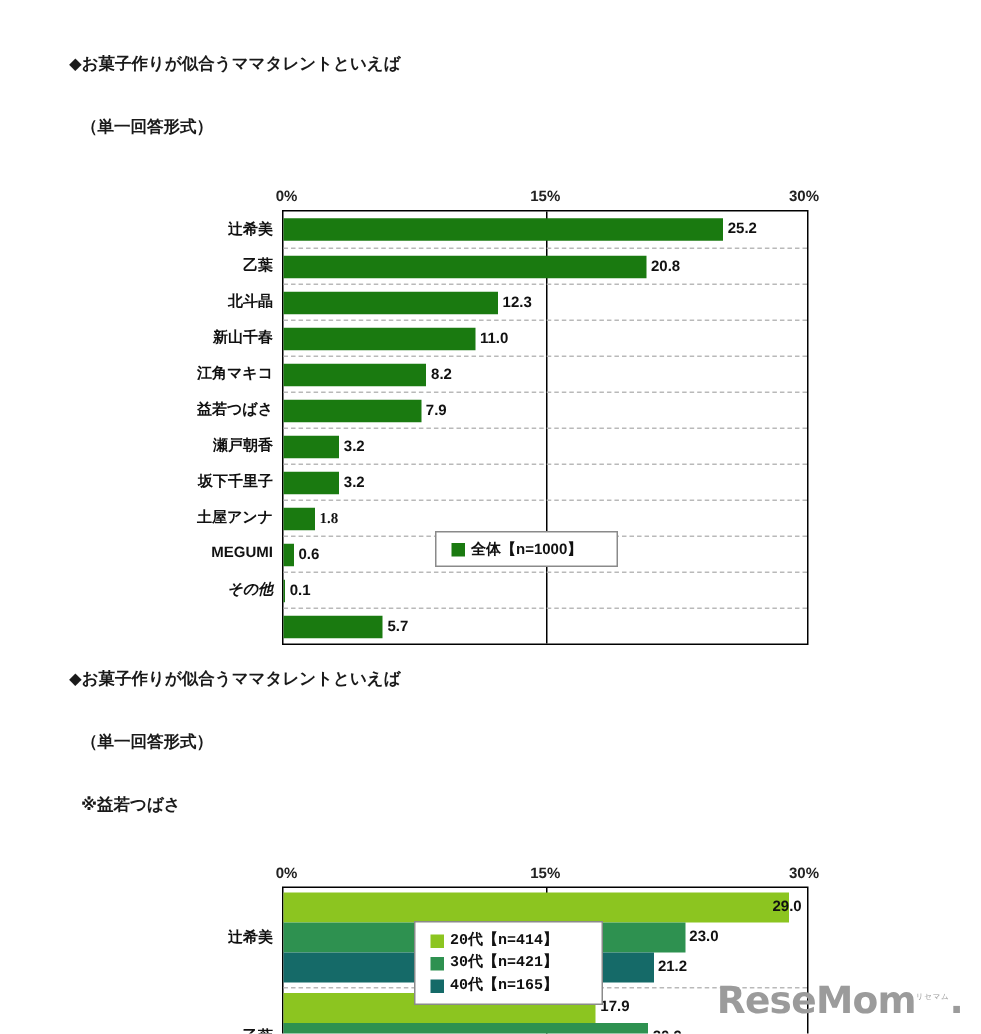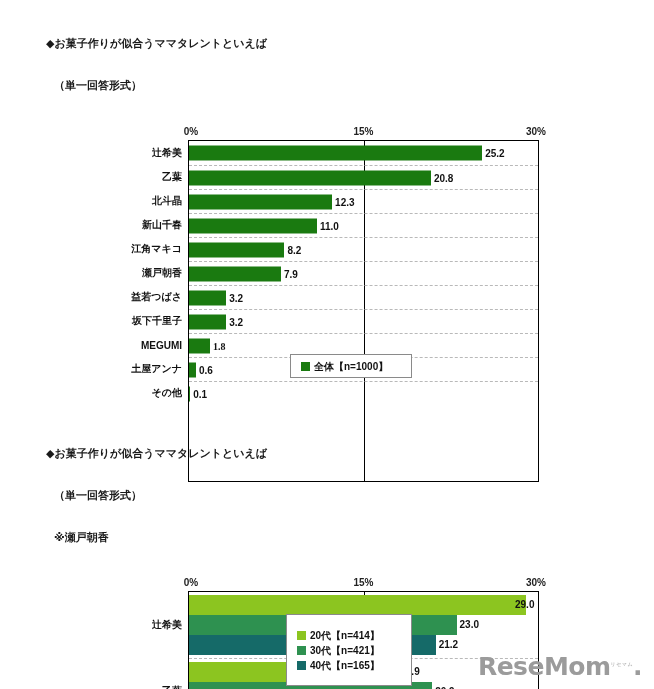--- a/index.html
+++ b/index.html
@@ -202,39 +202,39 @@
         <div class="cat-slot" style="height: 24px;">
           <span class="cat-label">北斗晶</span>
         </div>
         <div class="cat-slot" style="height: 24px;">
           <span class="cat-label">新山千春</span>
         </div>
         <div class="cat-slot" style="height: 24px;">
           <span class="cat-label">江角マキコ</span>
         </div>
         <div class="cat-slot" style="height: 24px;">
+          <span class="cat-label">益若つばさ</span>
+        </div>
+        <div class="cat-slot" style="height: 24px;">
           <span class="cat-label">瀬戸朝香</span>
         </div>
         <div class="cat-slot" style="height: 24px;">
-          <span class="cat-label">益若つばさ</span>
-        </div>
-        <div class="cat-slot" style="height: 24px;">
           <span class="cat-label">坂下千里子</span>
         </div>
         <div class="cat-slot" style="height: 24px;">
+          <span class="cat-label">土屋アンナ</span>
+        </div>
+        <div class="cat-slot" style="height: 24px;">
           <span class="cat-label">MEGUMI</span>
         </div>
-        <div class="cat-slot" style="height: 24px;">
-          <span class="cat-label">土屋アンナ</span>
-        </div>
-        <div class="cat-slot" style="height: 24px;">
+        <div class="cat-slot" style="height: 24px; font-style: italic;">
           <span class="cat-label">その他</span>
         </div>
       </div>
-    <div class="plot" id="c1-plot" style="margin-left: 142px; width: 351px; height: 342px;">
+    <div class="plot" id="c1-plot" style="margin-left: 142px; width: 351px; height: 290px;">
         <div class="gridline-v" style="left: 174.5px;"></div>
         <div class="row1" style="height: 24px;">
           <div class="bar" style="width: 293.16px; height: 15px; background: rgb(26, 122, 16);"></div>
           <span class="bar-value" style="left: 293.16px;">25.2</span>
         </div>
         <div class="row1" style="height: 24px;">
           <div class="bar" style="width: 241.973px; height: 15px; background: rgb(26, 122, 16);"></div>
           <span class="bar-value" style="left: 241.973px;">20.8</span>
         </div>
         <div class="row1" style="height: 24px;">
@@ -265,38 +265,42 @@
           <div class="bar" style="width: 20.94px; height: 15px; background: rgb(26, 122, 16);"></div>
           <span class="bar-value" style="left: 20.94px;">1.8</span>
         </div>
         <div class="row1" style="height: 24px;">
           <div class="bar" style="width: 6.98px; height: 15px; background: rgb(26, 122, 16);"></div>
           <span class="bar-value" style="left: 6.98px;">0.6</span>
         </div>
         <div class="row1" style="height: 24px;">
           <div class="bar" style="width: 1.16333px; height: 15px; background: rgb(26, 122, 16);"></div>
           <span class="bar-value" style="left: 1.16333px;">0.1</span>
+        </div>
+        <div class="row1" style="height: 24px;">
+          <div class="bar" style="width: 66.31px; height: 15px; background: rgb(26, 122, 16);"></div>
+          <span class="bar-value" style="left: 66.31px;">5.7</span>
         </div>
       </div>
   </div>
 
   <div class="legend" id="c1-legend" style="left: 244px; top: 346px; width: 122px; height: 24px;">
       <div class="legend-item">
         <span class="swatch" style="background: rgb(26, 122, 16);"></span>
         <span>全体【n=1000】</span>
       </div>
     </div>
 </div>
 
 <div class="chart-block" id="chart2" style="left:46px; top:418px; width:562px;">
 
   <div class="chart-title">
     <span class="t-line">◆お菓子作りが似合うママタレントといえば</span>
     <span class="t-line indent1">（単一回答形式）</span>
-    <span class="t-line indent1">※瀬戸朝香</span>
+    <span class="t-line indent1">※益若つばさ</span>
   </div>
 
   <div class="axis-row" id="c2-axis" style="margin-top:5px;">
       <span class="axis-tick" style="left: 145px;">0%</span>
       <span class="axis-tick" style="left: 317.5px;">15%</span>
       <span class="axis-tick" style="left: 490px;">30%</span>
     </div>
 
   <div style="position:relative;">
     <div class="cats" id="c2-cats" style="left: 0px; width: 136px; top: 1px;">
@@ -319,21 +323,21 @@
         </div>
         <div class="group2" style="height: 66px;">
           <div class="bar2" style="width: 208.237px; height: 20px; top: 3px; background: rgb(140, 197, 32);"></div>
           <span class="bar2-value" style="left: 208.237px; top: 7px;">17.9</span>
           <div class="bar2" style="width: 243.137px; height: 20px; top: 23px; background: rgb(46, 145, 80);"></div>
           <span class="bar2-value" style="left: 243.137px; top: 27px;">20.9</span>
         </div>
       </div>
   </div>
 
-  <div class="legend" id="c2-legend" style="left: 240px; top: 196px; width: 126px; height: 72px;">
+  <div class="legend" id="c2-legend" style="left: 230px; top: 196px; width: 126px; height: 56px; font-family: Liberation Mono, monospace;">
       <div class="legend-item">
         <span class="swatch" style="background: rgb(140, 197, 32);"></span>
         <span>20代【n=414】</span>
       </div>
       <div class="legend-item">
         <span class="swatch" style="background: rgb(46, 145, 80);"></span>
         <span>30代【n=421】</span>
       </div>
       <div class="legend-item">
         <span class="swatch" style="background: rgb(21, 106, 104);"></span>

